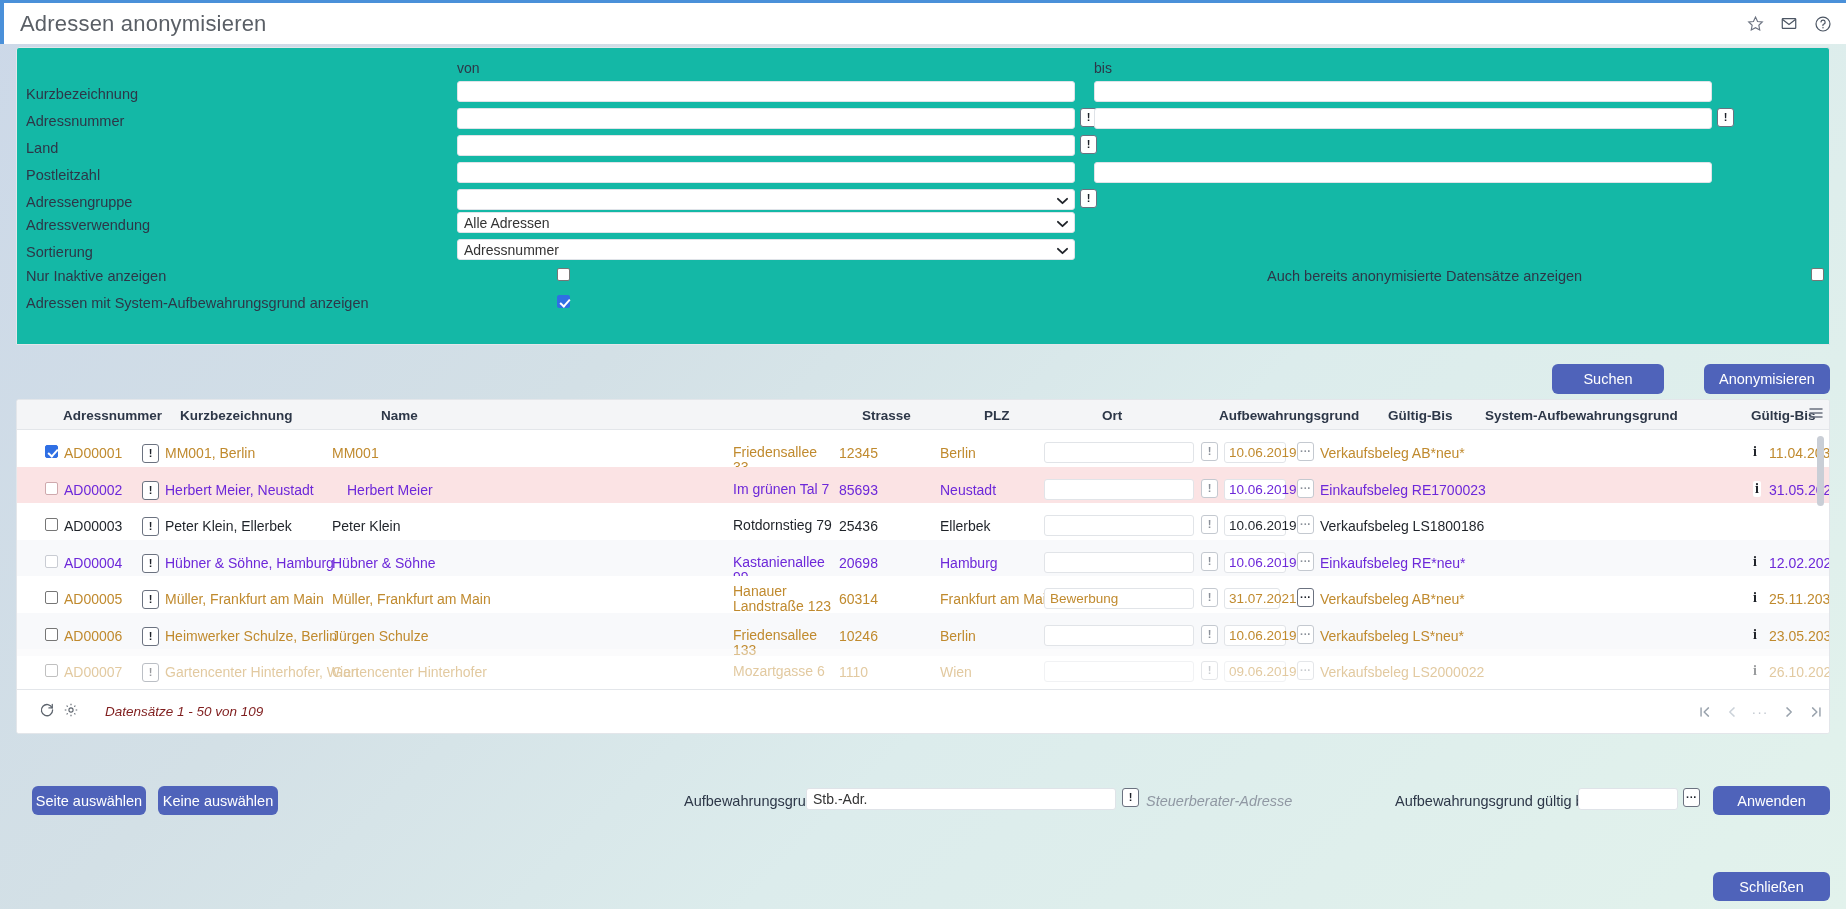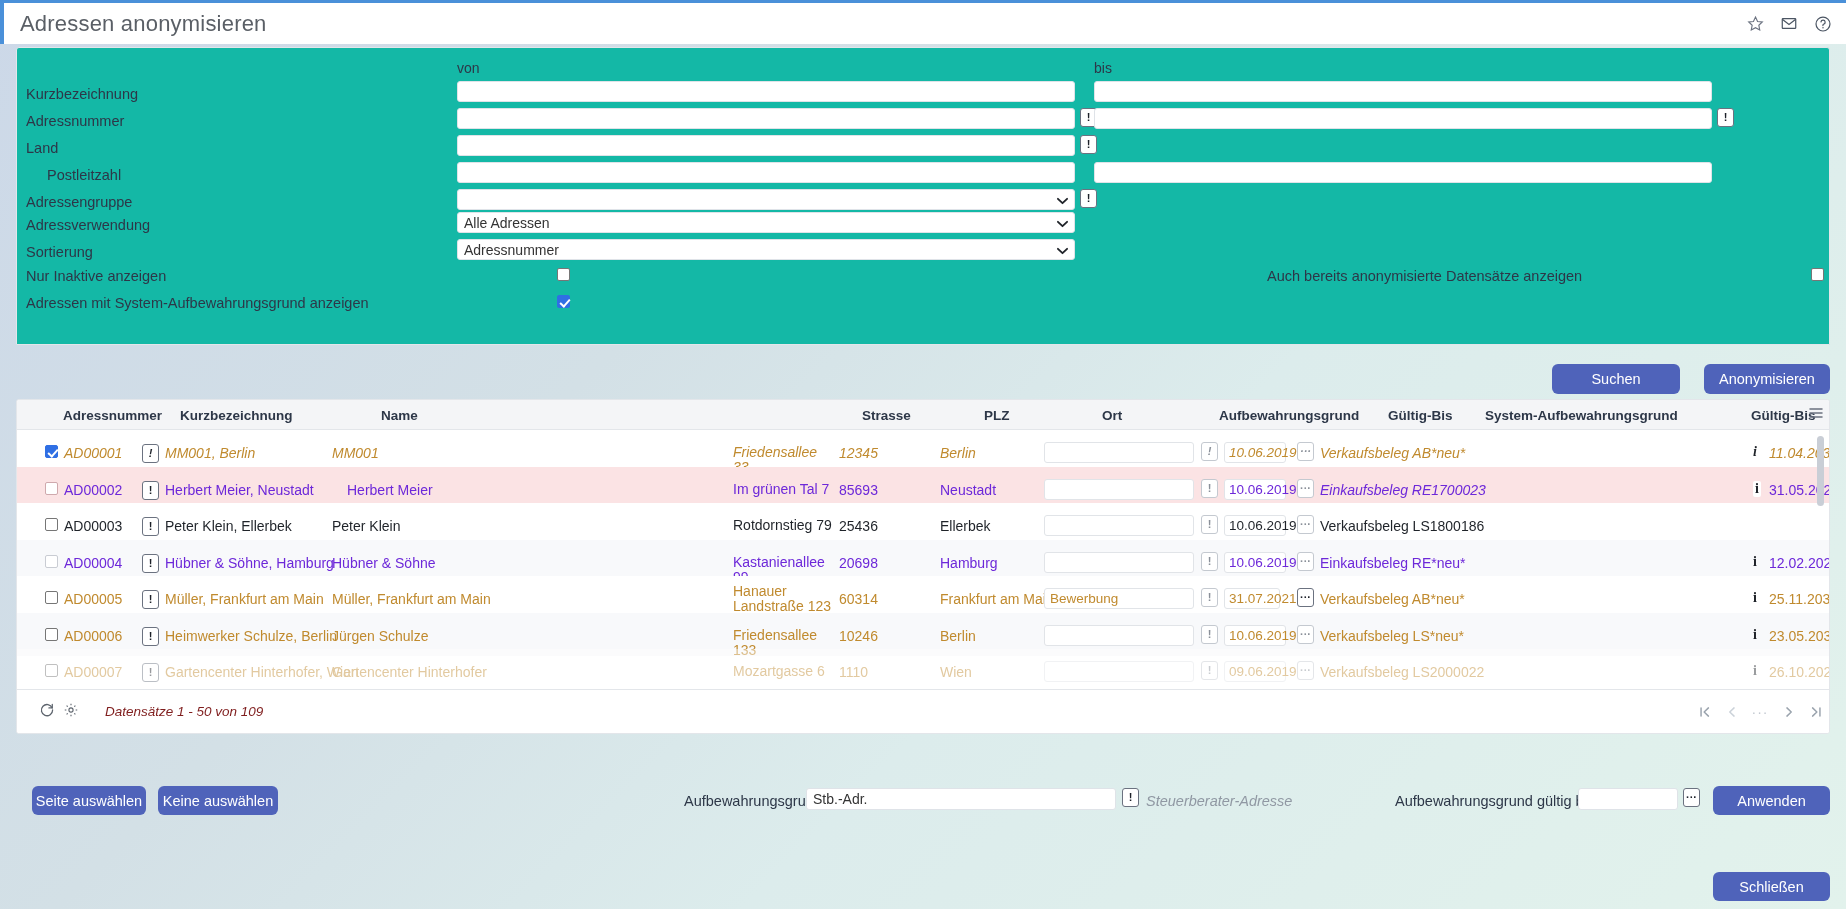--- a/index.html
+++ b/index.html
@@ -169,21 +169,21 @@
   <div class="frow-label" style="left:9px; top:65px;">Adressnummer</div>
   <input class="inp" style="left: 440px; top: 60px; width: 618px;" value="">
   <div class="vhbtn" style="left:1063px; top:60px;">!</div>
   <input class="inp" style="left: 1077px; top: 60px; width: 618px;" value="">
   <div class="vhbtn" style="left:1700px; top:60px;">!</div>
 
   <div class="frow-label" style="left:9px; top:92px;">Land</div>
   <input class="inp" style="left: 440px; top: 87px; width: 618px;" value="">
   <div class="vhbtn" style="left:1063px; top:87px;">!</div>
 
-  <div class="frow-label" style="left:9px; top:119px;margin-left:21px;">Postleitzahl</div>
+  <div class="frow-label" style="left:9px; top:119px;">Postleitzahl</div>
   <input class="inp" style="left: 440px; top: 114px; width: 618px;" value="">
   <input class="inp" style="left: 1077px; top: 114px; width: 618px;" value="">
 
   <div class="frow-label" style="left:9px; top:146px;">Adressengruppe</div>
   <div class="sel" style="left:440px; top:141px; width:618px;">
     <span></span>
     <span class="caret">
       <svg width="11" height="8" viewBox="0 0 12 8">
           <path d="M1 1.6 6 6.4 11 1.6" fill="none" stroke="#1f2329" stroke-width="2" stroke-linecap="round" stroke-linejoin="round"></path>
         </svg>
@@ -214,21 +214,21 @@
   <div class="frow-label" style="left:9px; top:220px;">Nur Inaktive anzeigen</div>
   <div class="cbx" style="left:540px; top:220px;"></div>
 
   <div class="frow-label" style="left:1250px; top:220px;">Auch bereits anonymisierte Datensätze anzeigen</div>
   <div class="cbx" style="left:1794px; top:220px;"></div>
 
   <div class="frow-label" style="left:9px; top:247px;">Adressen mit System-Aufbewahrungsgrund anzeigen</div>
   <div class="cbx checked" style="left:540px; top:247px;"></div>
 </div>
 
-<button class="btn" style="left:1552px; top:364px; width:128px; height:30px;">Suchen</button>
+<button class="btn" style="left:1552px; top:364px; width:112px; height:30px;">Suchen</button>
 <button class="btn" style="left:1704px; top:364px; width:126px; height:30px;">Anonymisieren</button>
 
 <div id="tablecard">
 
   <div id="thead">
     <div class="th" style="left:46px;">Adressnummer</div>
     <div class="th" style="left:163px;">Kurzbezeichnung</div>
     <div class="th" style="left:364px;">Name</div>
     <div class="th" style="left:845px;">Strasse</div>
     <div class="th" style="left:967px;">PLZ</div>
@@ -243,21 +243,21 @@
             <line x1="1" y1="2" x2="13" y2="2"></line>
             <line x1="1" y1="6" x2="13" y2="6"></line>
             <line x1="1" y1="10" x2="13" y2="10"></line>
           </g>
         </svg>
     </div>
   </div>
 
   <div id="tbody">
 
-    <div class="trow row-white" style="top:0px;font-style:italic;">
+    <div class="trow row-white" style="top:0px;">
       <div class="cbx checked" style="left:28px; top:15px;"></div>
       <div class="cell c-orange" style="left:47px; top:15px;">AD00001</div>
       <div class="vhbtn" style="left:125px; top:14px;">!</div>
       <div class="cell c-orange" style="left:148px; top:15px;">MM001, Berlin</div>
       <div class="cell c-orange" style="left:315px; top:15px;">MM001</div>
       <div class="cell c-orange wrap" style="left:716px; top:15px; width:100px;">Friedensallee 33</div>
       <div class="cell c-orange" style="left:822px; top:15px;">12345</div>
       <div class="cell c-orange" style="left:923px; top:15px;">Berlin</div>
       <div class="rowinp" style="left:1027px; top:12px; width:150px;"></div>
       <div class="vhbtn dotted" style="left:1184px; top:12px;">!</div>
@@ -274,21 +274,21 @@
       <div class="vhbtn" style="left:125px; top:14px;">!</div>
       <div class="cell c-red" style="left:148px; top:15px;">Herbert Meier, Neustadt</div>
       <div class="cell c-red" style="left:330px; top:15px;">Herbert Meier</div>
       <div class="cell c-red wrap" style="left:716px; top:15px; width:100px;">Im grünen Tal 7</div>
       <div class="cell c-red" style="left:822px; top:15px;">85693</div>
       <div class="cell c-red" style="left:923px; top:15px;">Neustadt</div>
       <div class="rowinp" style="left:1027px; top:12px; width:150px;"></div>
       <div class="vhbtn dotted" style="left:1184px; top:12px;">!</div>
       <div class="dateinp c-red" style="left:1207px; top:12px; width:62px;">10.06.2019</div>
       <div class="vhbtn dotted" style="left:1280px; top:12px;">···</div>
-      <div class="cell c-red" style="left:1303px; top:15px;font-style:italic;">Einkaufsbeleg RE1700023</div>
+      <div class="cell c-red" style="left:1303px; top:15px;">Einkaufsbeleg RE1700023</div>
       <div class="ibadge c-normal" style="left:1736px; top:14px; background:#fff; padding:0 2px; border-radius:2px;">i</div>
       <div class="cell c-red" style="left:1752px; top:15px;">31.05.2027</div>
     </div>
 
     <div class="trow row-white" style="top:73px;">
       <div class="cbx" style="left:28px; top:15px;"></div>
       <div class="cell c-normal" style="left:47px; top:15px;">AD00003</div>
       <div class="vhbtn" style="left:125px; top:14px;">!</div>
       <div class="cell c-normal" style="left:148px; top:15px;">Peter Klein, Ellerbek</div>
       <div class="cell c-normal" style="left:315px; top:15px;">Peter Klein</div>

